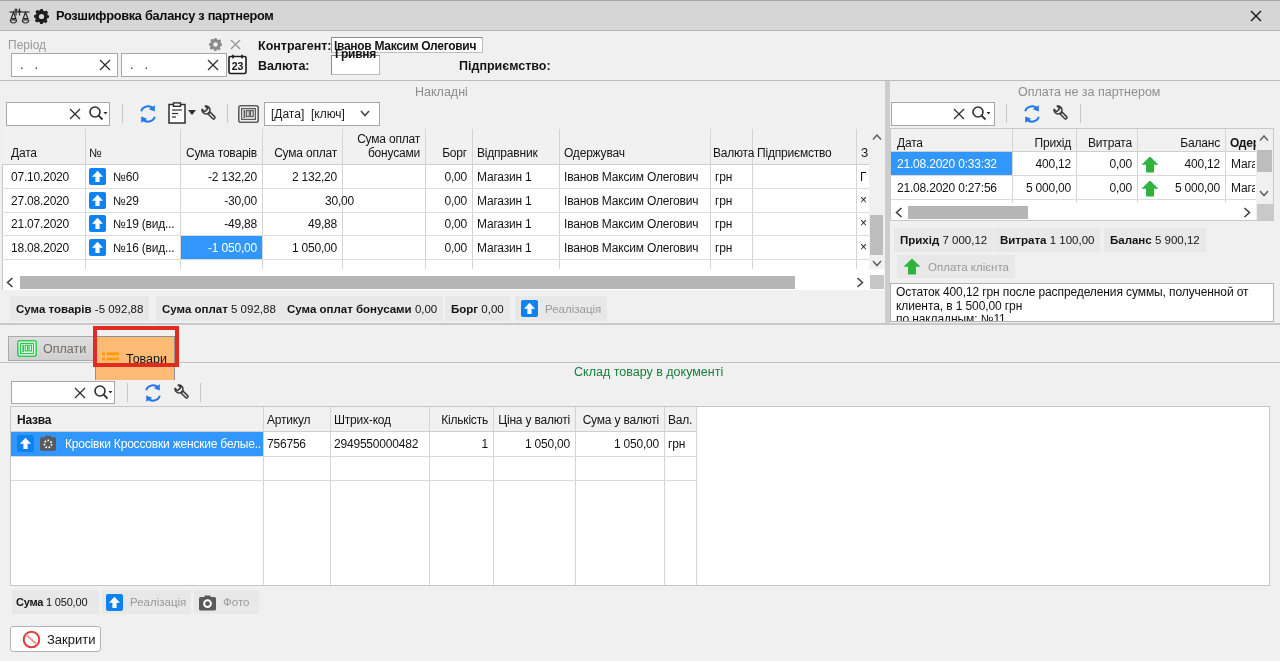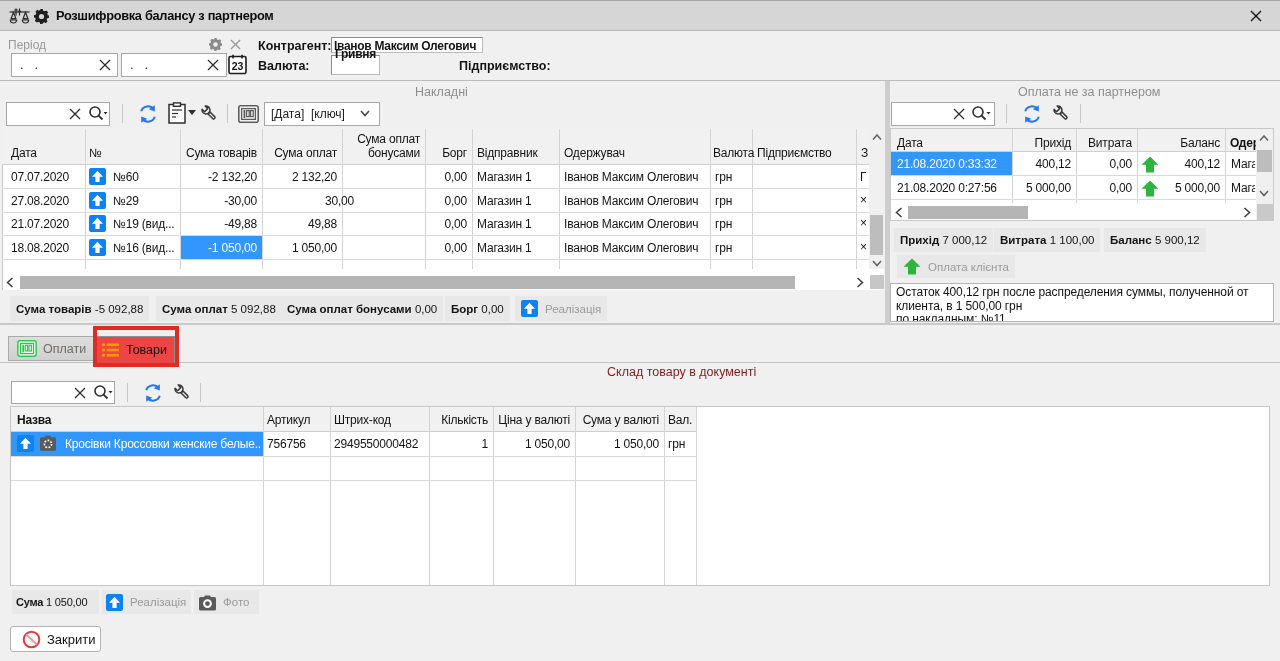--- a/index.html
+++ b/index.html
@@ -167,21 +167,21 @@
 <div class="hdrtxt" style="left:564px;top:146px">Одержувач</div>
 <div class="hdrtxt" style="left:713px;top:146px">Валюта</div>
 <div class="hdrtxt" style="left:757px;top:146px">Підприємство</div>
 <div class="hdrtxt" style="left:861px;top:146px">З</div>
 
 <div class="hline" style="left:2px;top:188px;width:867px"></div>
 <div class="hline" style="left:2px;top:212px;width:867px"></div>
 <div class="hline" style="left:2px;top:235px;width:867px"></div>
 <div class="hline" style="left:2px;top:259px;width:867px"></div>
 
-<div class="cell" style="left:11px;top:170px">07.07.2020</div>
+<div class="cell" style="left:11px;top:170px">07.10.2020</div>
 <svg class="abs" style="left:89px;top:168px" width="17" height="17" viewBox="0 0 17 17">
     <rect width="17" height="17" rx="2" fill="#0d82f2"></rect>
     <path d="M8.5 2.8 L14 8.7 L10.6 8.7 L10.6 14 L6.4 14 L6.4 8.7 L3 8.7 Z" fill="#fff"></path>
   </svg>
 <div class="cell" style="left:113px;top:170px">№60</div>
 <div class="cell r" style="left:182px;top:170px;width:75px">-2 132,20</div>
 <div class="cell r" style="left:264px;top:170px;width:73px">2 132,20</div>
 <div class="cell r" style="left:427px;top:170px;width:40px">0,00</div>
 <div class="cell" style="left:477px;top:170px">Магазин 1</div>
 <div class="cell" style="left:564px;top:170px;width:144px">Іванов Максим Олегович</div>
@@ -352,37 +352,37 @@
 <div class="abs" style="left:8px;top:336px;width:86px;height:25px;background:linear-gradient(#dedede,#d0d0d0);border:1px solid #a9a9a9;box-sizing:border-box;display:flex;align-items:center">
  <svg width="20" height="17" viewBox="0 0 21 18" style="margin-left:8px">
  <rect x="0.8" y="0.8" width="19.4" height="16.4" rx="2" fill="#fff" stroke="#2cc94e" stroke-width="1.6"></rect>
  <rect x="3.6" y="3.6" width="13.8" height="10.8" fill="none" stroke="#2cc94e" stroke-width="1.4"></rect>
  <line x1="6.4" y1="5" x2="6.4" y2="13" stroke="#2cc94e" stroke-width="1.8"></line>
  <rect x="8.6" y="5.6" width="2.6" height="6" fill="none" stroke="#2cc94e" stroke-width="1.3"></rect>
  <rect x="12.6" y="5.6" width="2.6" height="6" fill="none" stroke="#2cc94e" stroke-width="1.3"></rect>
     </svg>
  <span style="font-size:12.5px;color:#6f6a66;margin-left:6px">Оплати</span>
   </div>
-<div class="abs" style="left:95px;top:336px;width:80px;height:27px;background:#ef4444;border:1px solid #909090;border-bottom:none;box-sizing:border-box;display:flex;align-items:center">
+<div class="abs" style="left:95px;top:336px;width:80px;height:44px;background:#fdba74;border:1px solid #909090;border-bottom:none;box-sizing:border-box;display:flex;align-items:center">
  <svg width="17" height="14" viewBox="0 0 17 14" style="margin-left:6px">
  <g fill="#ff9900">
         <rect x="0" y="0.5" width="3" height="2.6"></rect>
         <rect x="0" y="5.7" width="3" height="2.6"></rect>
         <rect x="0" y="10.9" width="3" height="2.6"></rect>
  <rect x="4.6" y="0.5" width="12.4" height="2.6"></rect>
         <rect x="4.6" y="5.7" width="12.4" height="2.6"></rect>
         <rect x="4.6" y="10.9" width="12.4" height="2.6"></rect>
       </g>
     </svg>
  <span style="font-size:12.5px;color:#111;margin-left:7px">Товари</span>
   </div>
 <div class="abs" style="left:93px;top:326px;width:86px;height:41px;border:4px solid #e12a20;box-sizing:border-box;z-index:50"></div>
 
 <div class="abs" style="left:0;top:362px;width:1280px;height:1px;background:#c3c3c3;z-index:-1"></div>
-<div class="abs" style="left:607px;top:365px;font-size:12.5px;color:#7f1d1d">Склад товару в документі</div>
+<div class="abs" style="left:574px;top:365px;font-size:12.5px;color:#15803d">Склад товару в документі</div>
 <div class="inpbox" style="left:11px;top:381px;width:104px;height:23px"></div>
 <svg class="abs" style="left:74px;top:387px" width="12" height="12" viewBox="0 0 12 12">
     <g stroke="#2e2e2e" stroke-width="1.3">
       <line x1="1" y1="1" x2="11" y2="11"></line>
       <line x1="11" y1="1" x2="1" y2="11"></line>
     </g>
   </svg>
 <svg class="abs" style="left:93px;top:384px" width="20" height="17" viewBox="0 0 20 17">
  <circle cx="7" cy="7" r="5" fill="none" stroke="#2e2e2e" stroke-width="1.6"></circle>
  <line x1="10.6" y1="10.6" x2="14.5" y2="14.5" stroke="#2e2e2e" stroke-width="1.8"></line>

